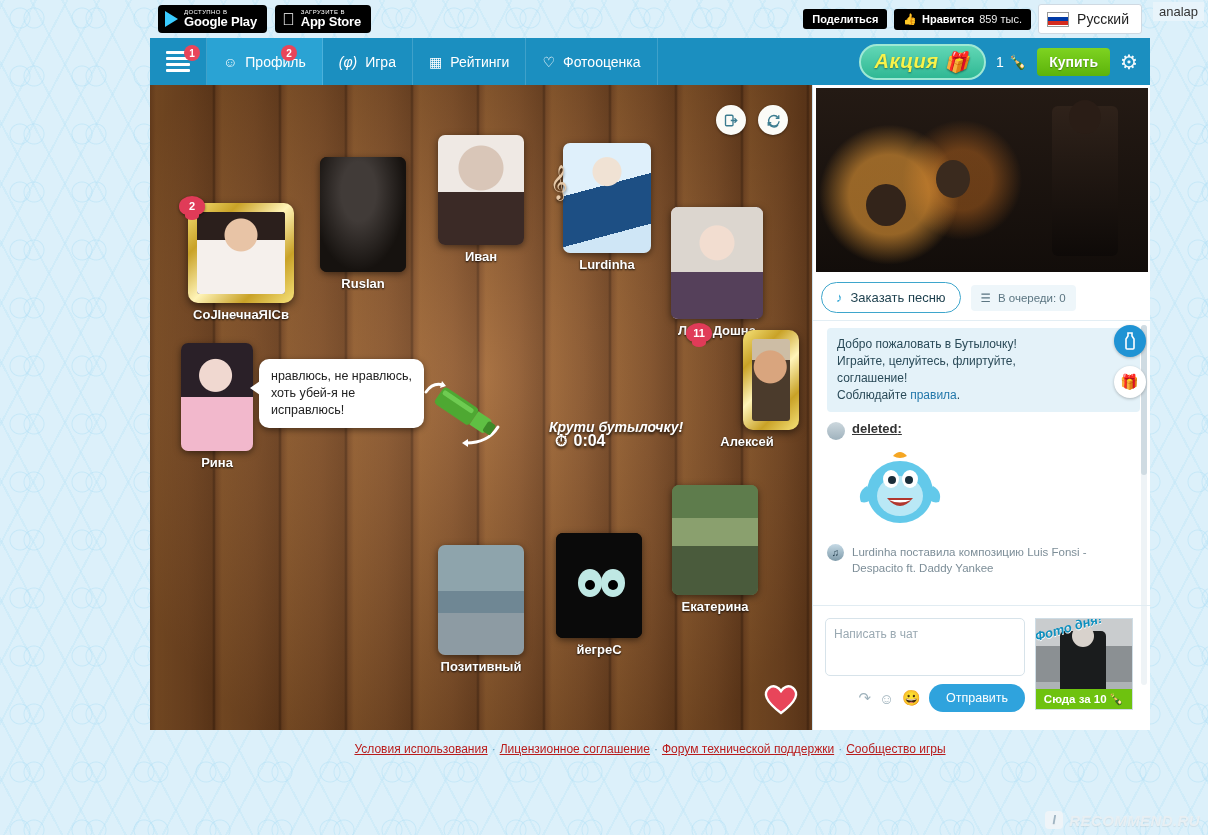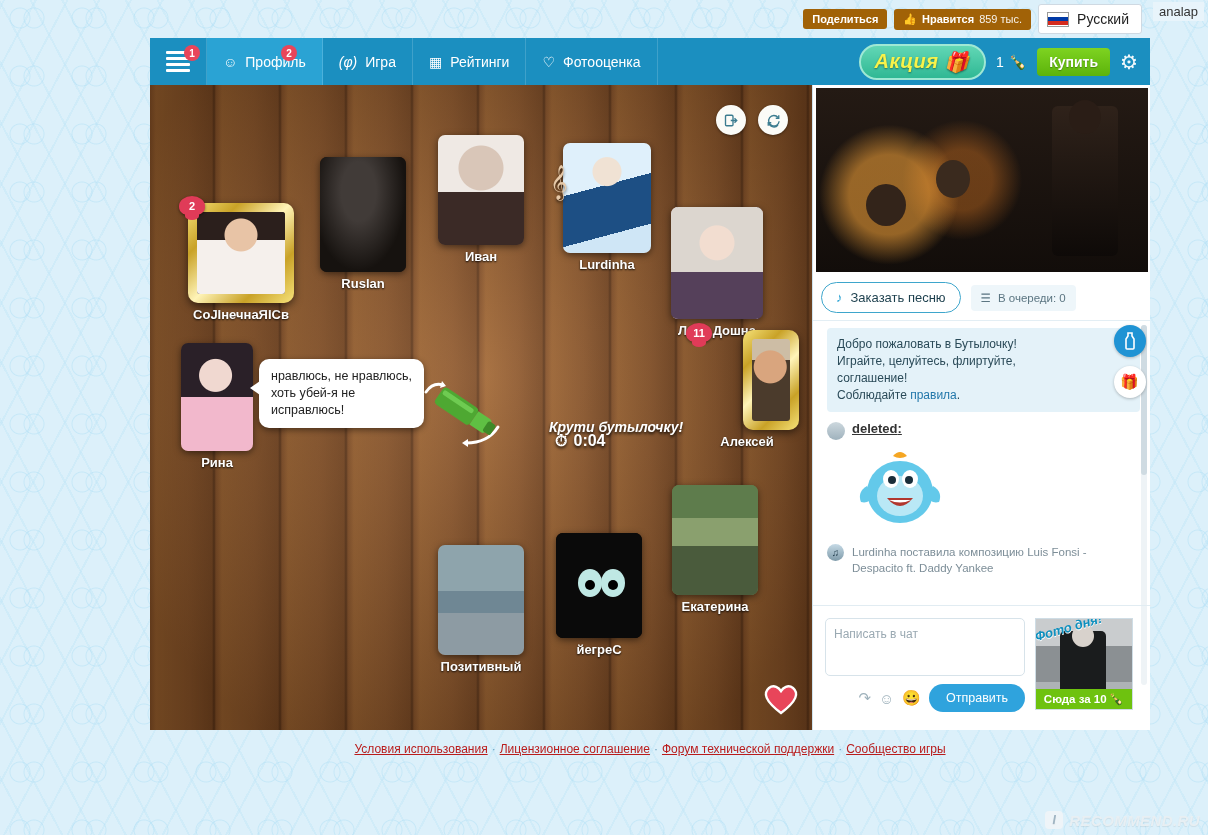--- a/index.html
+++ b/index.html
@@ -50,21 +50,21 @@
   .store-badge .txt .big { font-size: 13px; font-weight: bold; letter-spacing: -.2px; }
   .gp-tri {
     width: 0; height: 0; border-style: solid;
     border-width: 8px 0 8px 13px;
     border-color: transparent transparent transparent #3bccff;
     position: relative;
   }
 
   .top-right { margin-left: auto; display: flex; align-items: center; gap: 7px; }
   .fb-btn {
-    background: #a16207; color: #fff; font-size: 11px; font-weight: bold;
+    background: #000000; color: #fff; font-size: 11px; font-weight: bold;
     border-radius: 3px; padding: 4px 9px; cursor: pointer;
     display: flex; align-items: center; gap: 5px;
   }
   .fb-btn .cnt { font-weight: normal; opacity: .92; }
   .lang-box {
     background: #fff; border: 1px solid #cfd9e2; border-radius: 3px;
     padding: 4px 12px 4px 8px; display: flex; align-items: center; gap: 8px;
     font-size: 14px; color: #222; cursor: pointer; height: 30px;
   }
   .flag { width: 22px; height: 15px; border: 1px solid #999; position: relative; overflow: hidden; }
@@ -303,20 +303,36 @@
   }
 </style>
 </head>
 <body>
 
 <div class="bg-hearts"></div>
 
 <div class="page">
 
   <div class="topbar">
+    <div class="store-badges">
+      <div class="store-badge">
+        <span class="glyph gp-tri"></span>
+        <span class="txt">
+          <span class="small">доступно в</span>
+          <span class="big">Google Play</span>
+        </span>
+      </div>
+      <div class="store-badge">
+        <span class="glyph"></span>
+        <span class="txt">
+          <span class="small">Загрузите в</span>
+          <span class="big">App Store</span>
+        </span>
+      </div>
+    </div>
 
     <div class="top-right">
       <div class="fb-btn">
         <span>Поделиться</span>
       </div>
       <div class="fb-btn">
         <span>👍</span>
         <span>Нравится</span>
         <span class="cnt">859 тыс.</span>
       </div>

